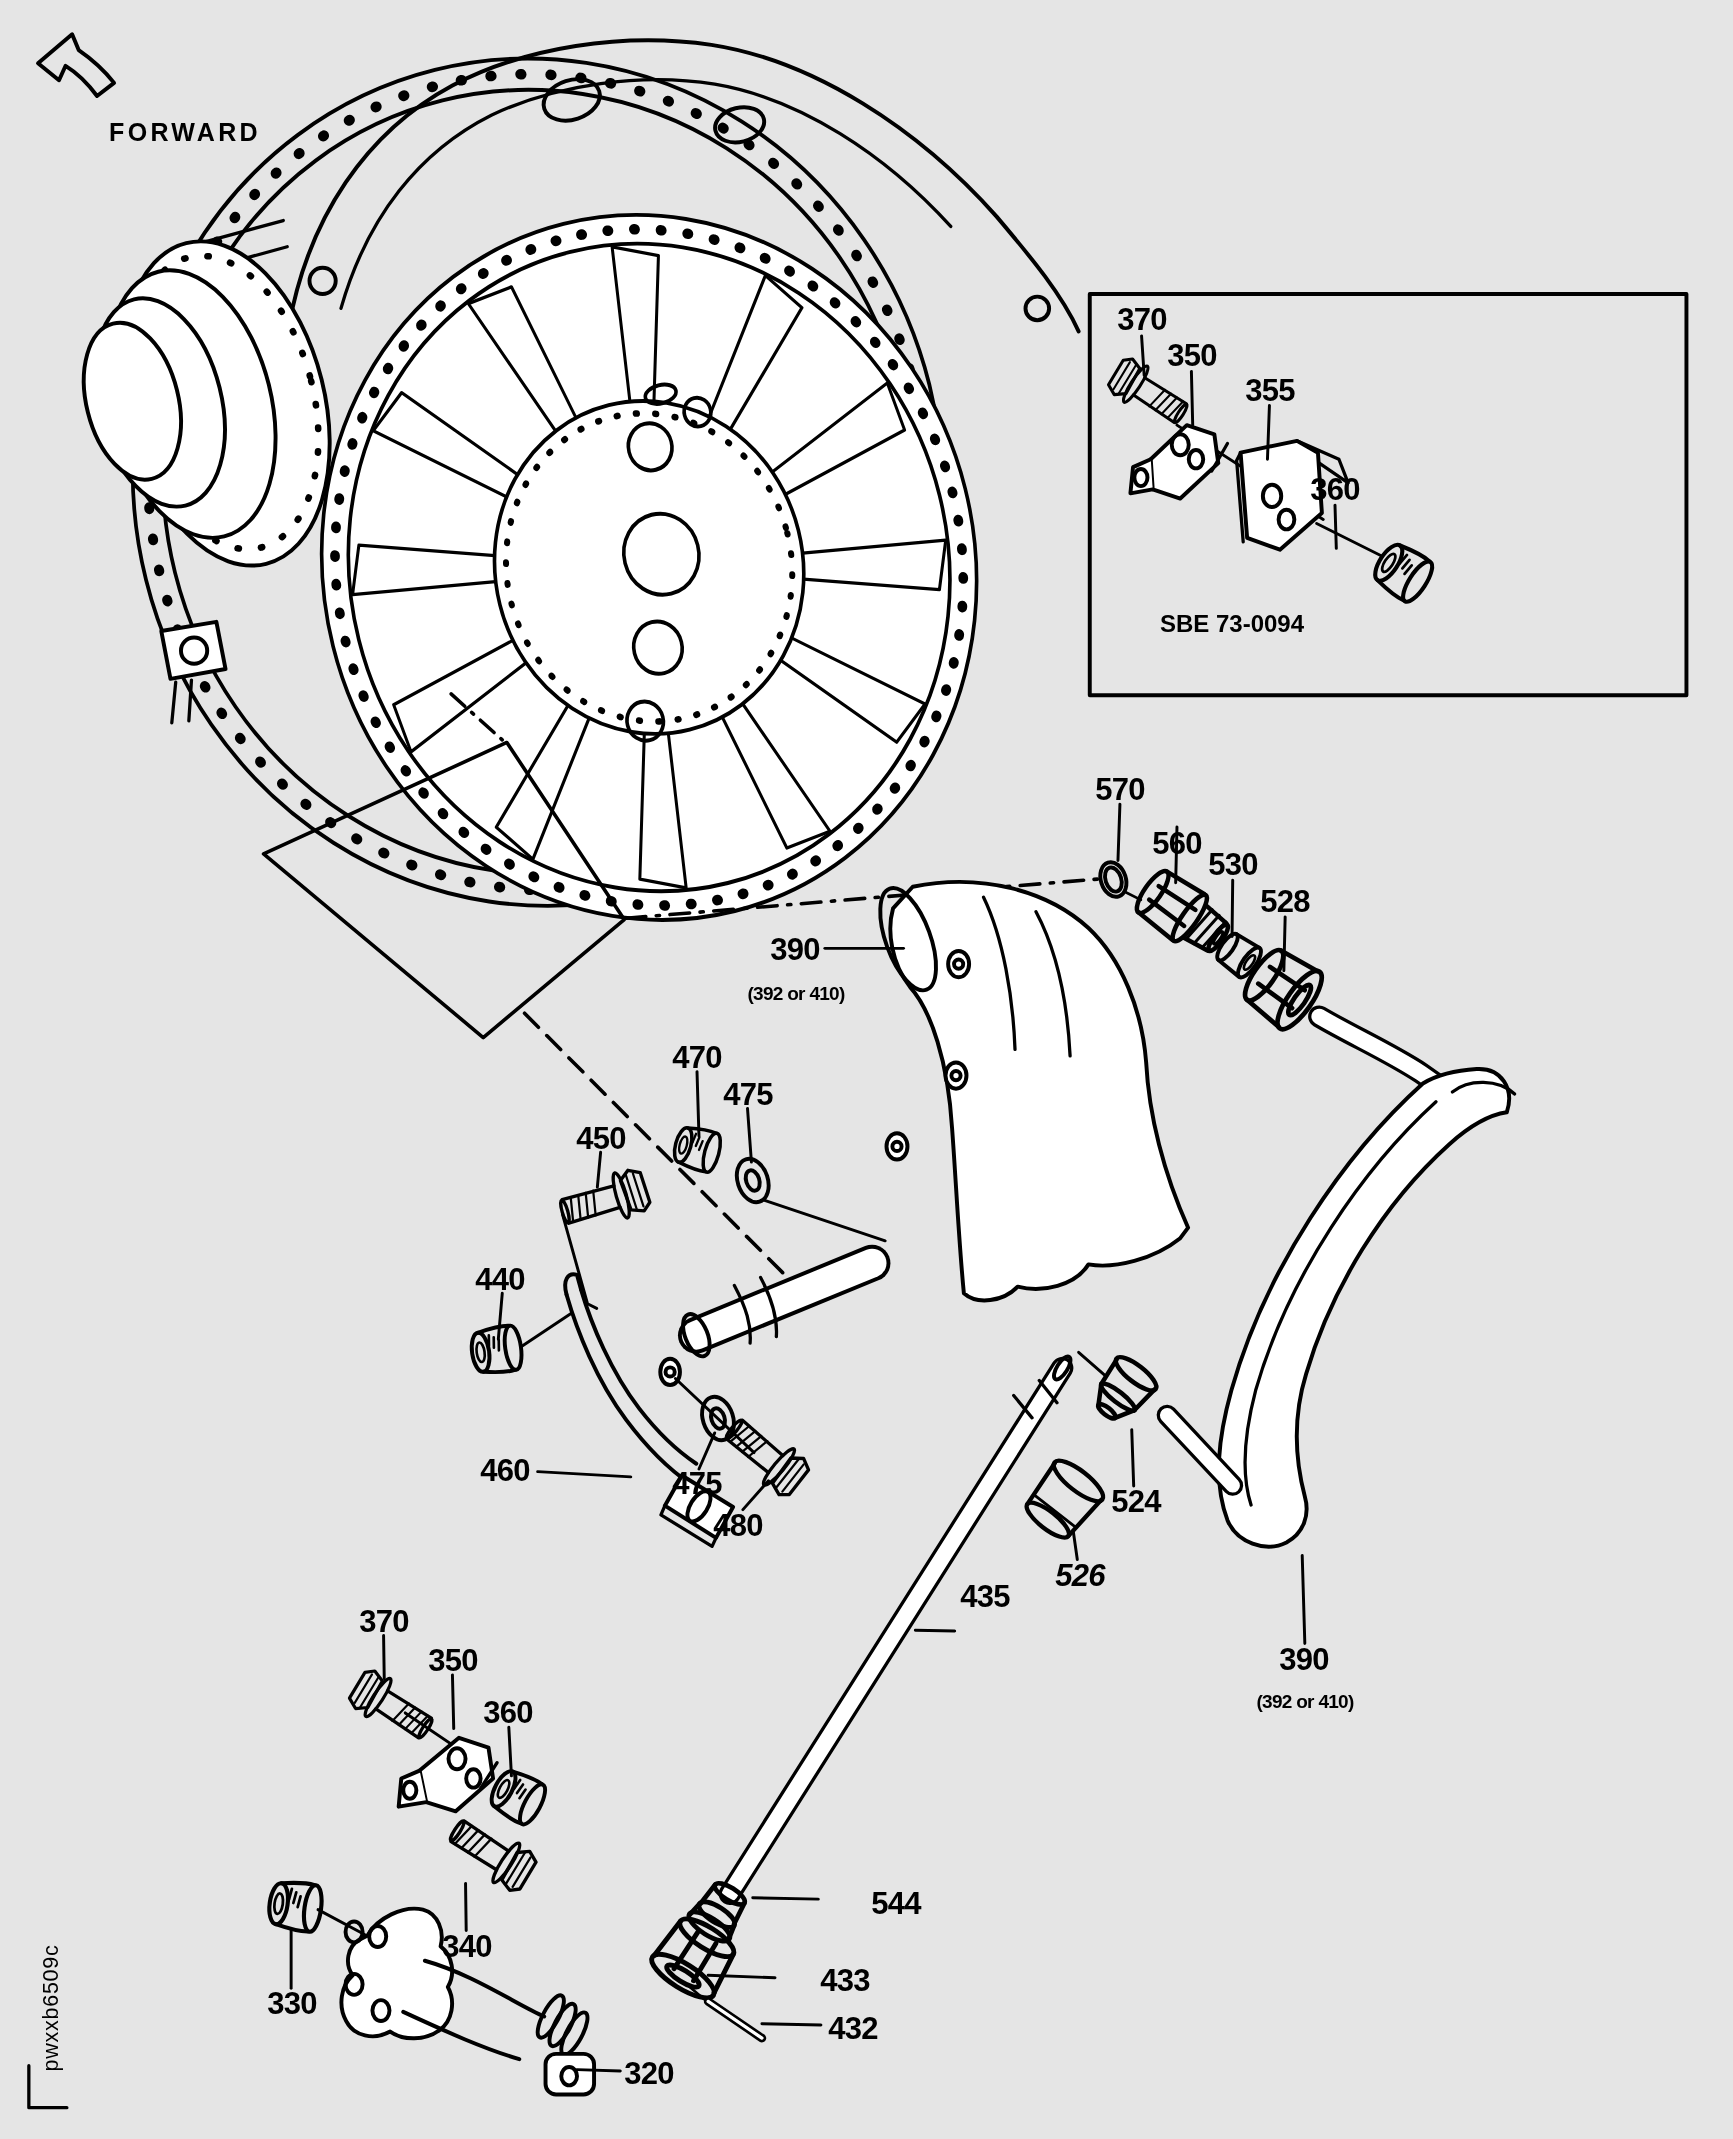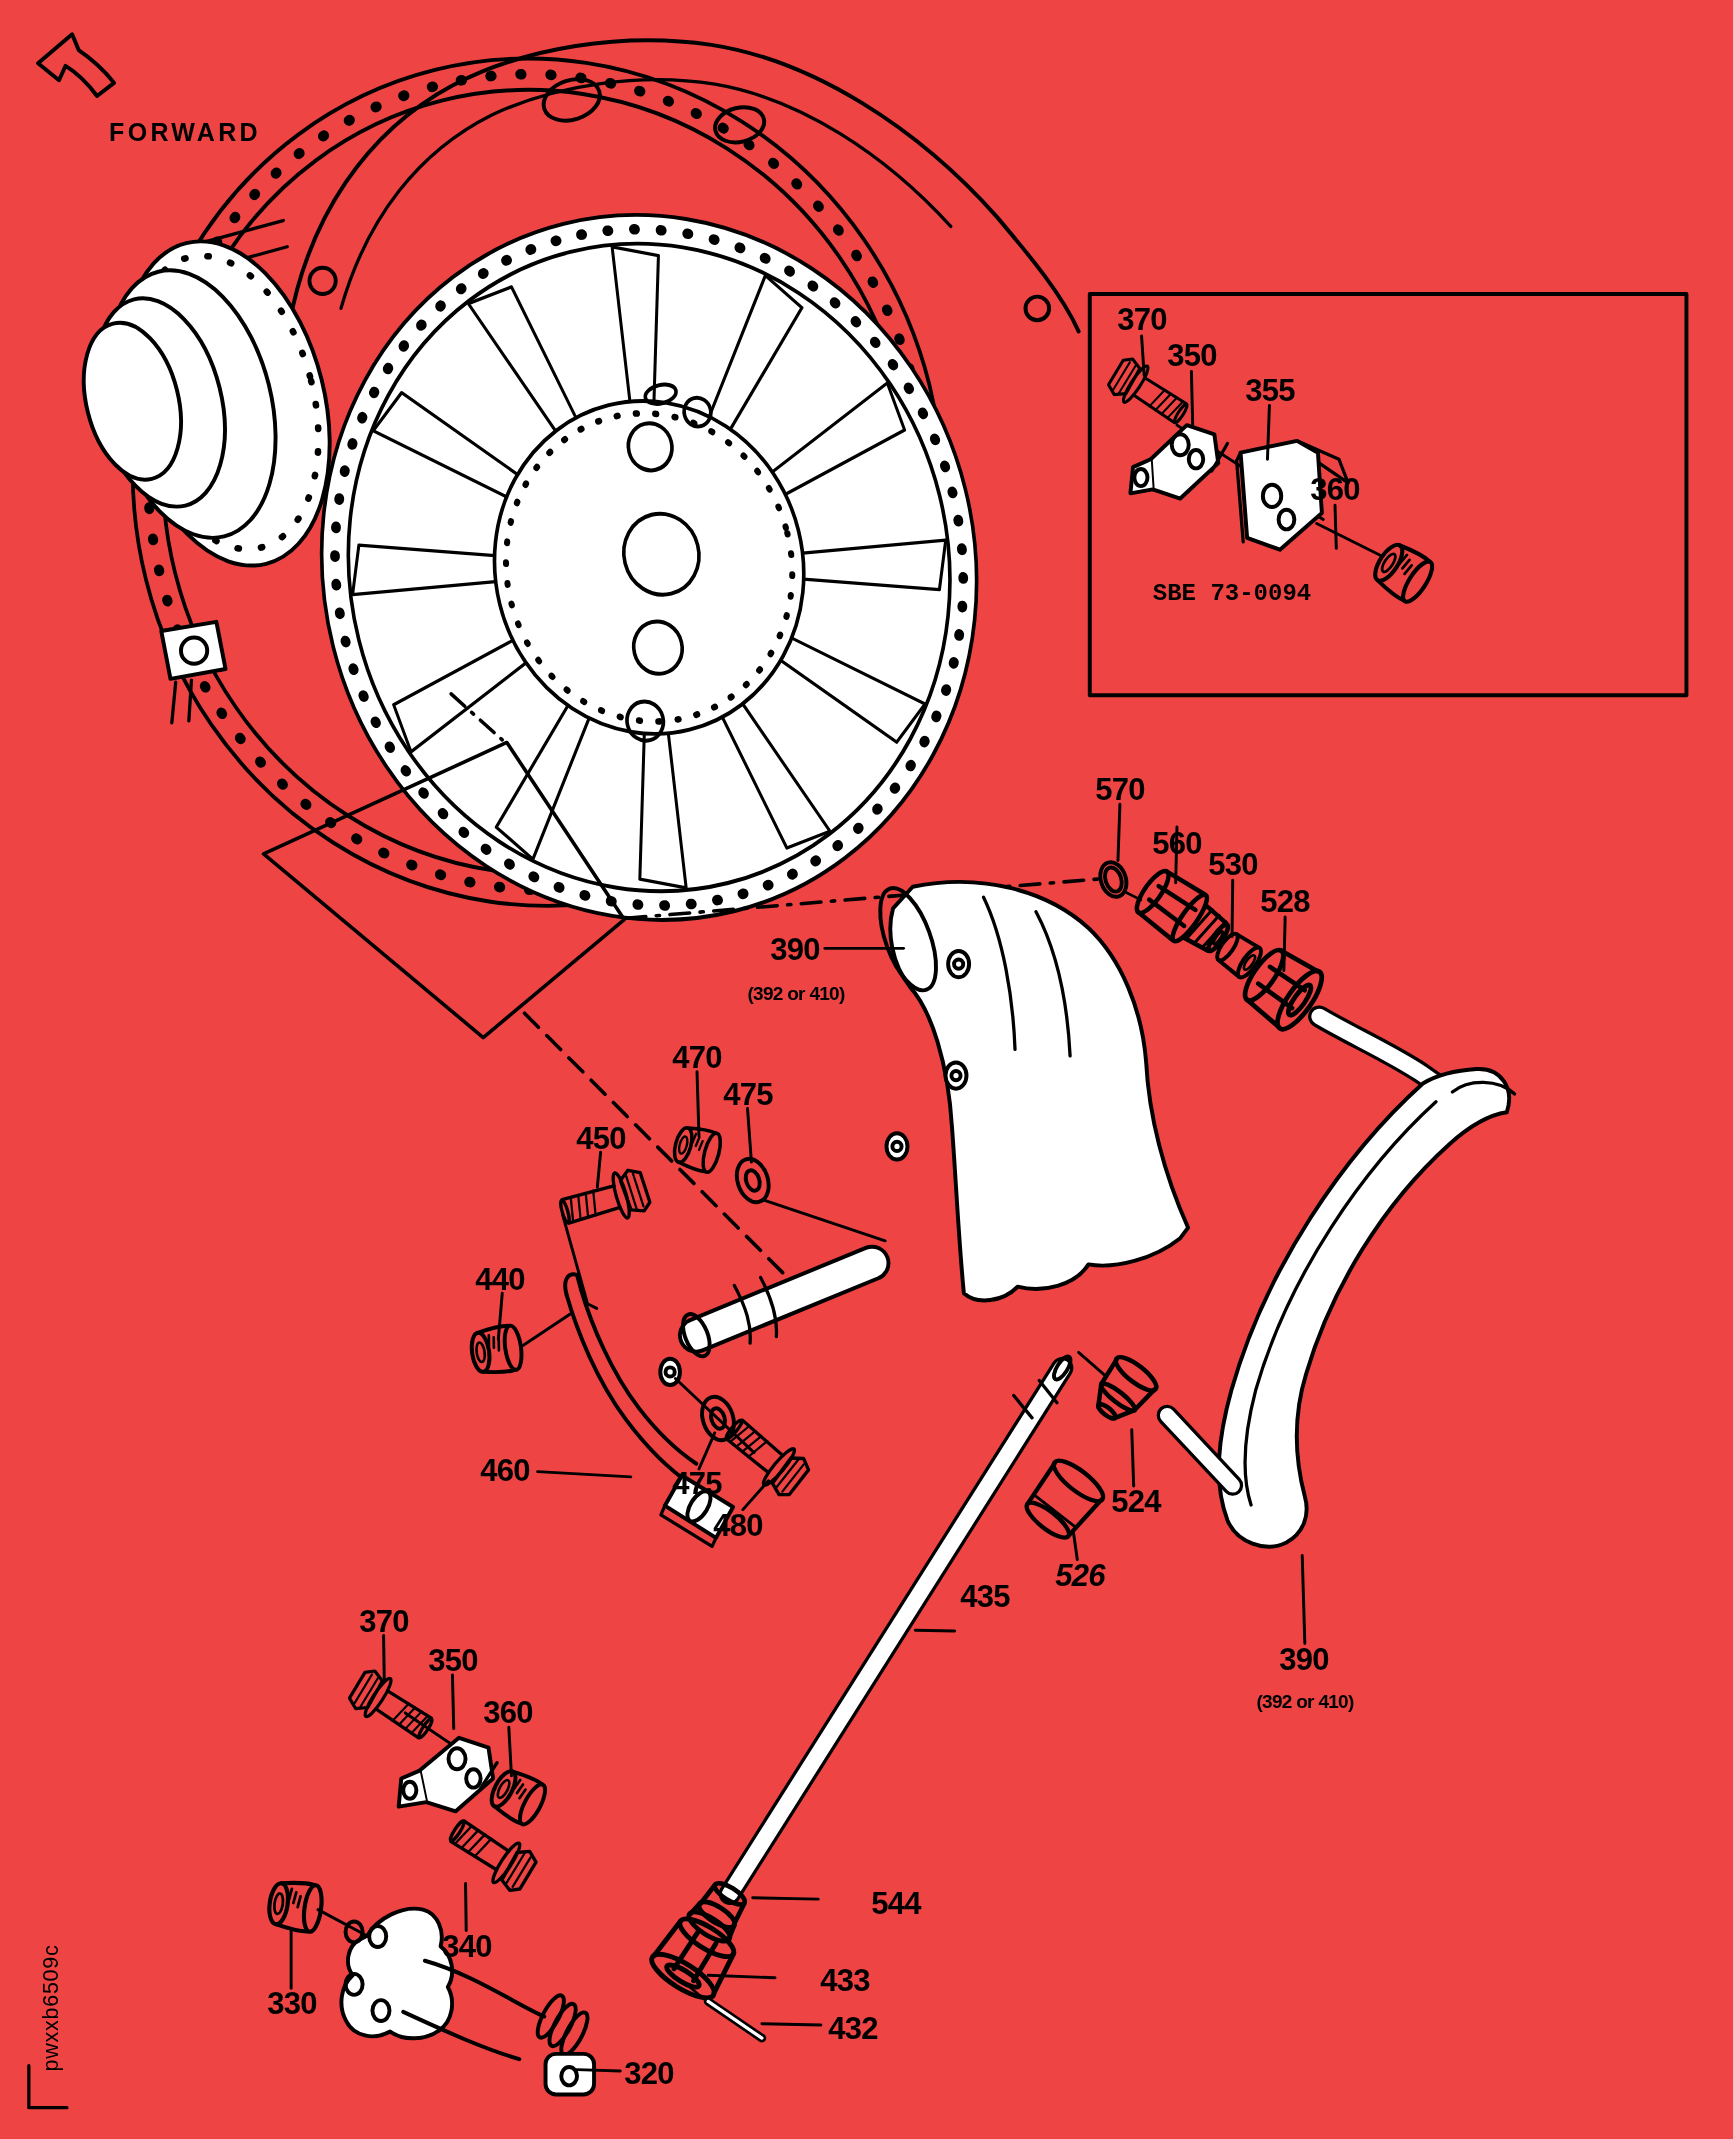--- a/index.html
+++ b/index.html
@@ -1,16 +1,16 @@
 <!DOCTYPE html>
 <html style="font-size:10.5px"><head>
 <meta charset="utf-8">
 <style>
   html,body{margin:0;padding:0;background:#fff;}
-  .stage{position:relative;width:1733px;height:2140px;background:#ef4444;overflow:hidden;
+  .stage{position:relative;width:1733px;height:2140px;background:#e5e5e5;overflow:hidden;
          font-family:"Liberation Sans",sans-serif;color:#000;}
   .stage svg{position:absolute;left:0;top:0;}
   .lbl{position:absolute;transform:translate(-50%,-50%);font:700 31px/1 "Liberation Sans",sans-serif;
        color:#000;white-space:nowrap;letter-spacing:-0.7px;}
   .lbl.small{font-size:19px;}
   .forward{font:700 25px/1 "Liberation Sans",sans-serif;letter-spacing:3.3px;}
   .caption{font:700 24px/1 "Liberation Sans",sans-serif;letter-spacing:0;}
   .watermark{font:400 21.6px/1 "Liberation Sans",sans-serif;transform:translate(-50%,-50%) rotate(-90deg);letter-spacing:0.7px;}
 </style>
 </head>
@@ -372,21 +372,21 @@
     <path d="M1990,2506 L1986,2372"></path>
   </g>
 
   <g stroke-width="5">
     <path d="M44,3214 L44,3150 M44,3214 L102,3214"></path>
   </g>
 </svg>
 
 <div id="labels-layer">
   <div class="lbl forward" style="left:185px;top:132px;">FORWARD</div>
-  <div class="lbl caption" style="left:1232px;top:594px;font-family:Liberation Mono, monospace;">SBE 73-0094</div>
+  <div class="lbl caption" style="left:1232px;top:624px;">SBE 73-0094</div>
   <div class="lbl watermark" style="left:51px;top:2008px;">pwxxb6509c</div>
 
 <div class="lbl" style="left: 1142px; top: 319px;">370</div>
       <div class="lbl" style="left: 1192px; top: 355px;">350</div>
       <div class="lbl" style="left: 1270px; top: 390px;">355</div>
       <div class="lbl" style="left: 1335px; top: 489px;">360</div>
       <div class="lbl" style="left: 1120px; top: 789px;">570</div>
       <div class="lbl" style="left: 1177px; top: 811px; margin-top: 32px;">560</div>
       <div class="lbl" style="left: 1233px; top: 864px;">530</div>
       <div class="lbl" style="left: 1285px; top: 901px;">528</div>

